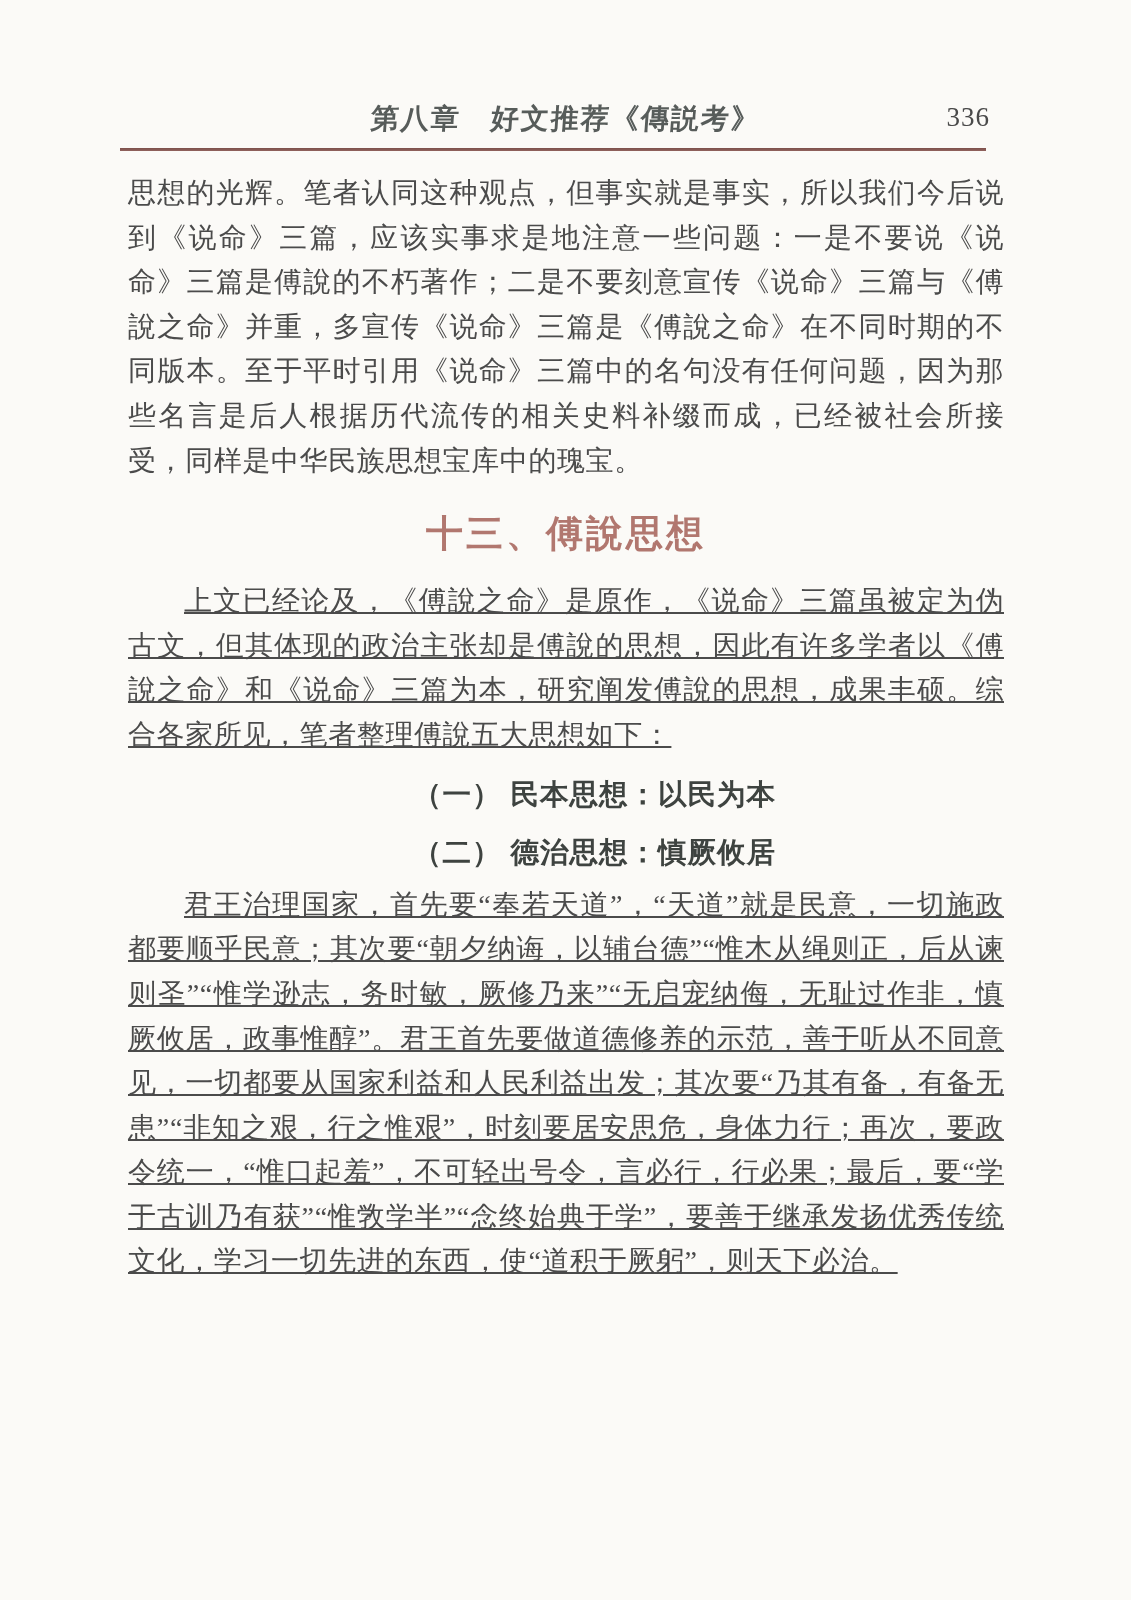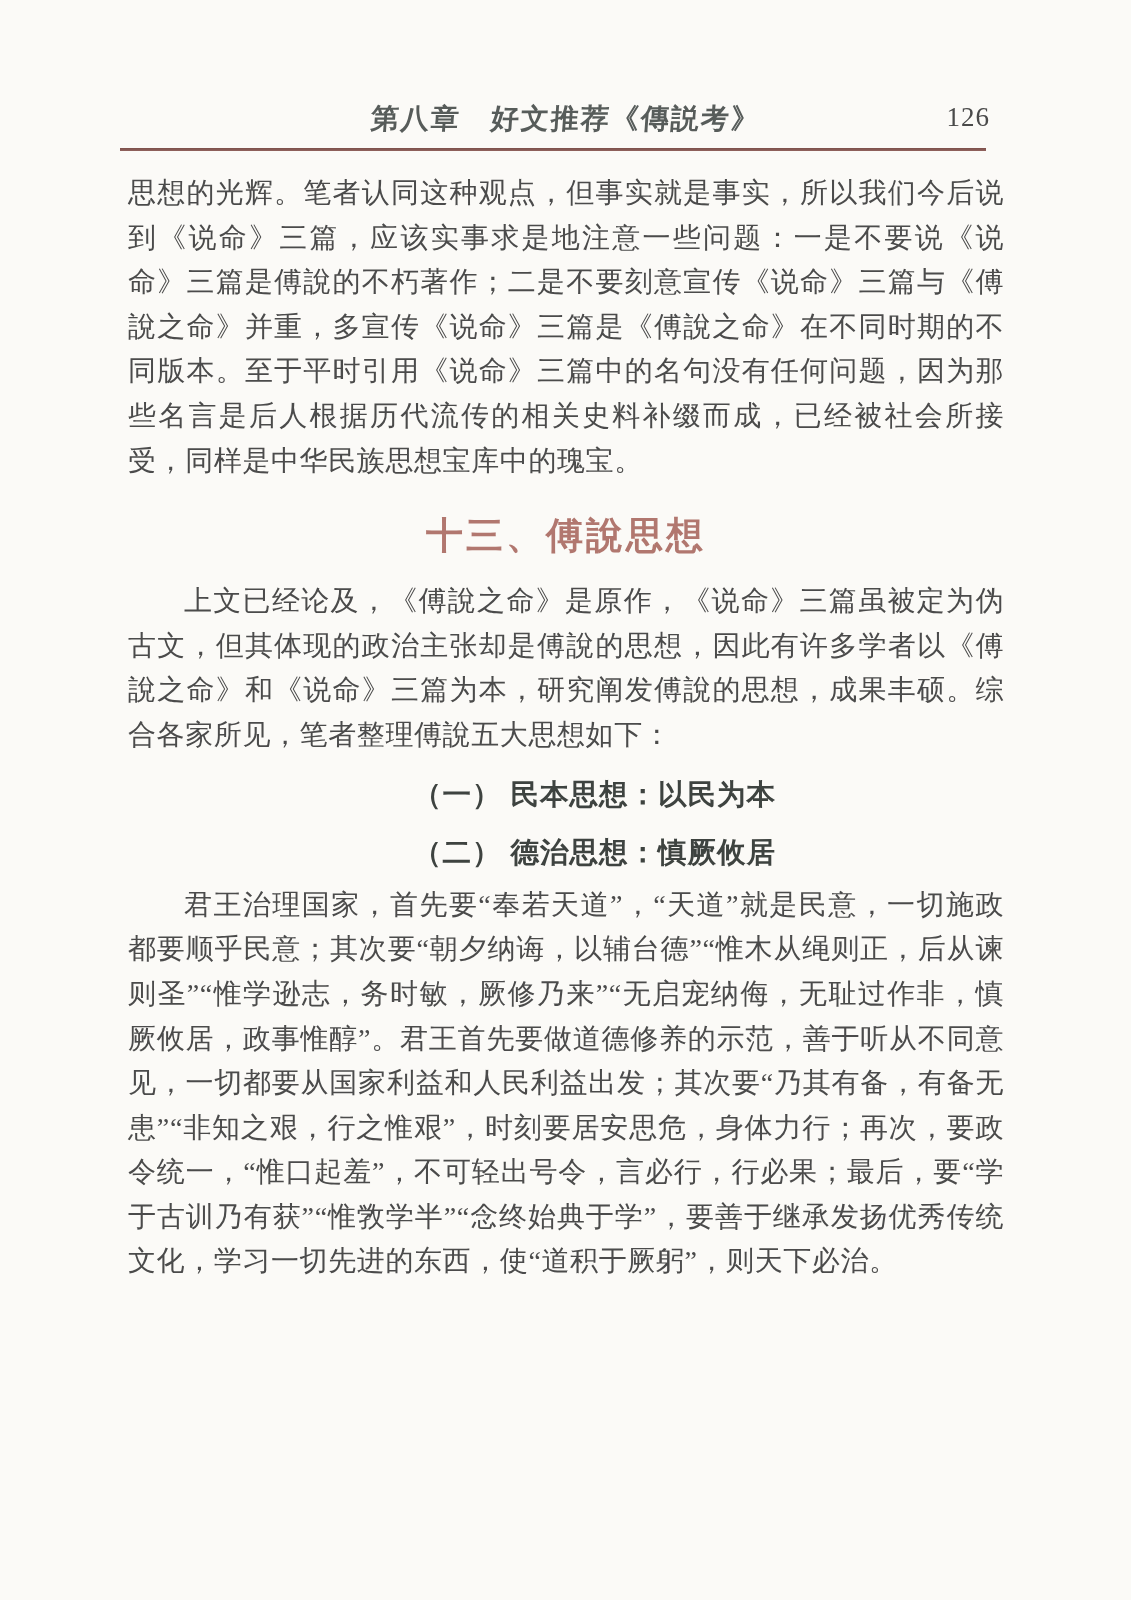--- a/index.html
+++ b/index.html
@@ -44,25 +44,25 @@
   .article{
     position:absolute; top:163px; left:120px; width:892px;
     color:var(--ink);
     font-size:28px;
     letter-spacing:0.6px;
     line-height:44.6px;
     text-align:justify;
     text-justify:inter-ideograph;
   }
   .article p{margin:8px; padding:0;}
-  p.indent{text-indent:2em;}
+  p.indent{text-indent:2em;text-decoration:underline;}
   h2.section-heading{
     margin:30px 0 20px 0;
     text-align:center;
-    font-family:Liberation Sans, sans-serif;
+    font-family:Liberation Mono, monospace;
     font-weight:700;
     font-size:37px;
     line-height:46px;
     letter-spacing:3px;
     color:var(--heading-red);
   }
   h3.subheading{
     margin:14px 0 2px 0;
     font-family:"Liberation Sans","DejaVu Sans",sans-serif;
     font-weight:700;
@@ -74,21 +74,21 @@
     text-align:center;
   }
 </style>
 </head>
 <body>
 
 <div class="page">
 
   <div class="header">
     <div class="chapter-title">第八章　好文推荐《傳説考》</div>
-    <div class="page-number">126</div>
+    <div class="page-number">336</div>
   </div>
 
   <div class="rule"></div>
 
   <div class="article">
 
     <p>思想的光辉。笔者认同这种观点，但事实就是事实，所以我们今后说到《说命》三篇，应该实事求是地注意一些问题：一是不要说《说命》三篇是傅說的不朽著作；二是不要刻意宣传《说命》三篇与《傅說之命》并重，多宣传《说命》三篇是《傅說之命》在不同时期的不同版本。至于平时引用《说命》三篇中的名句没有任何问题，因为那些名言是后人根据历代流传的相关史料补缀而成，已经被社会所接受，同样是中华民族思想宝库中的瑰宝。</p>
 
     <h2 class="section-heading">十三、傅說思想</h2>
 

